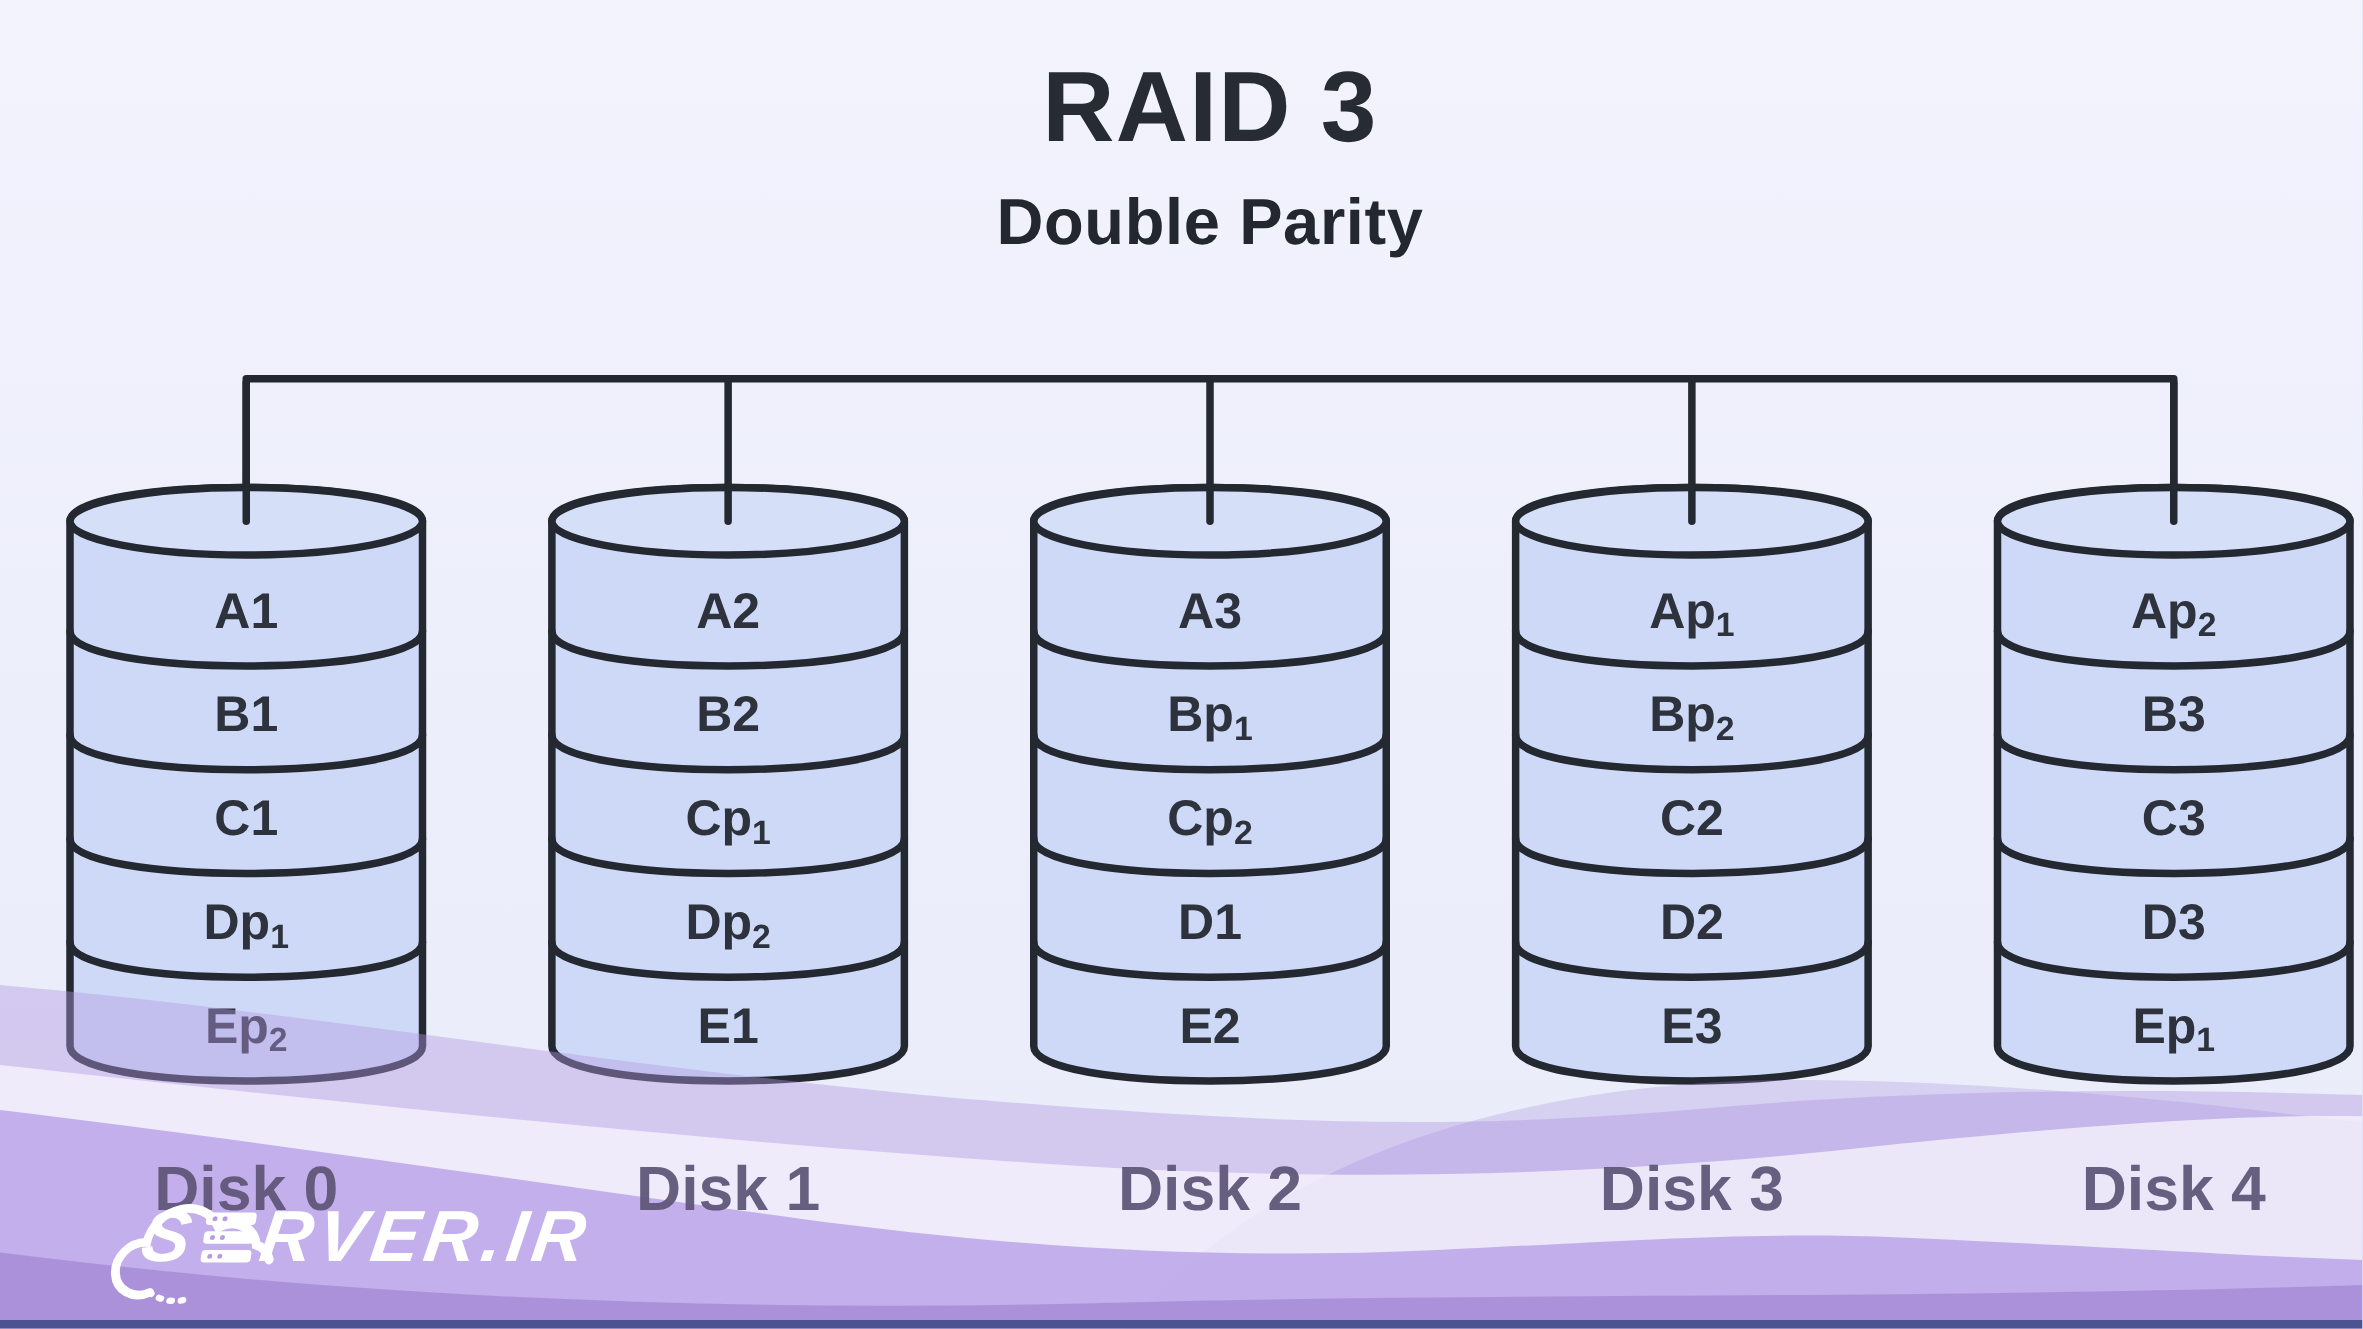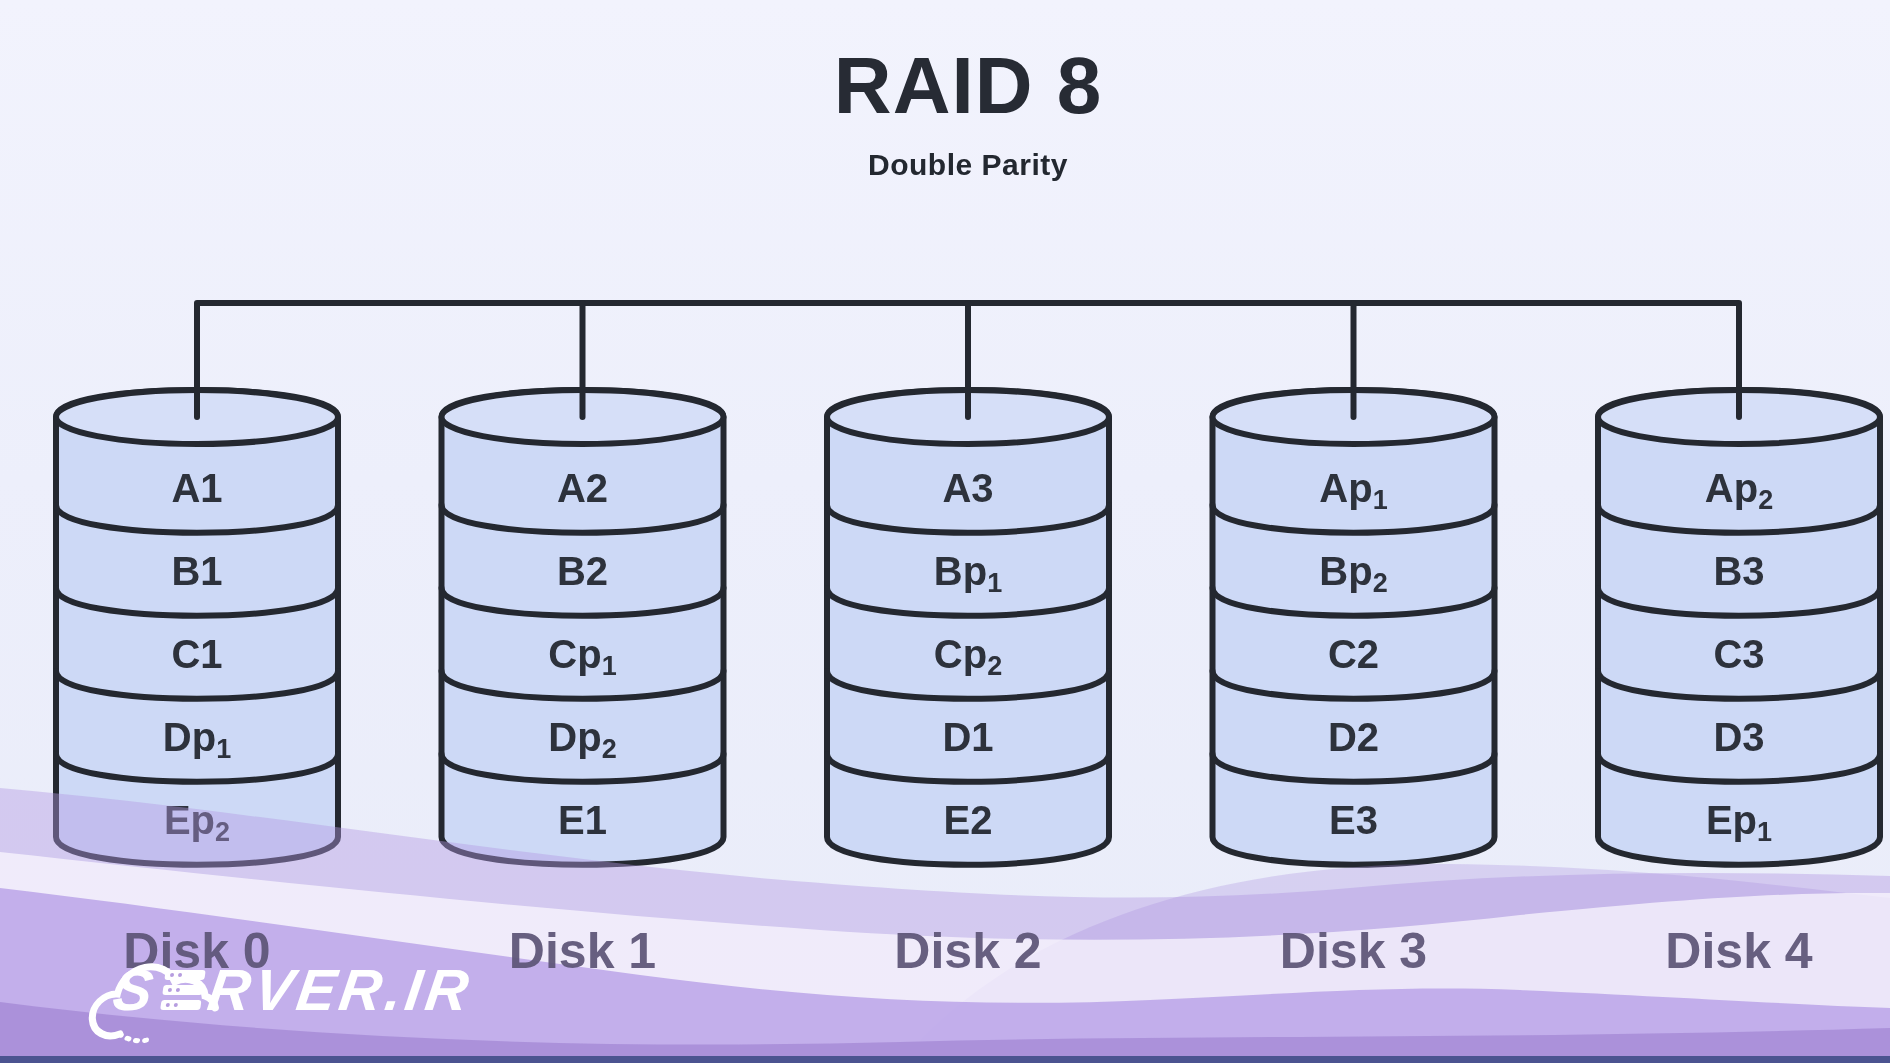--- a/index.html
+++ b/index.html
@@ -10,21 +10,21 @@
   }
   .stage svg{position:absolute;left:0;top:0;}
   .heading{
     position:absolute;left:968px;top:46px;transform:translateX(-50%);
     text-align:center;white-space:nowrap;
   }
   .title{
     font-size:80px;font-weight:700;color:#272b34;letter-spacing:1px;line-height:1.0;
   }
   .subtitle{
-    margin-top:22px;font-size:30px;font-weight:600;color:#232830;letter-spacing:0.5px;
+    margin-top:22px;font-size:52px;font-weight:600;color:#232830;letter-spacing:0.5px;
   }
   .logo{
     position:absolute;left:88px;top:956px;width:400px;height:72px;color:#ffffff;
   }
   .logo-inner{
     position:absolute;left:0;top:0;display:flex;align-items:center;
     transform:skewX(-8deg);
   }
   .logo-cloud{position:absolute;left:-14px;top:-12px;}
   .logo-s{
@@ -142,21 +142,21 @@
     <g id="disk-labels-layer">
         <text x="197" y="968" text-anchor="middle" font-family="&quot;Liberation Sans&quot;, sans-serif" font-size="50" font-weight="bold" fill="#5c5476" opacity="0.92">Disk 0</text>
         <text x="582.5" y="968" text-anchor="middle" font-family="&quot;Liberation Sans&quot;, sans-serif" font-size="50" font-weight="bold" fill="#5c5476" opacity="0.92">Disk 1</text>
         <text x="968" y="968" text-anchor="middle" font-family="&quot;Liberation Sans&quot;, sans-serif" font-size="50" font-weight="bold" fill="#5c5476" opacity="0.92">Disk 2</text>
         <text x="1353.5" y="968" text-anchor="middle" font-family="&quot;Liberation Sans&quot;, sans-serif" font-size="50" font-weight="bold" fill="#5c5476" opacity="0.92">Disk 3</text>
         <text x="1739" y="968" text-anchor="middle" font-family="&quot;Liberation Sans&quot;, sans-serif" font-size="50" font-weight="bold" fill="#5c5476" opacity="0.92">Disk 4</text>
       </g>
   </svg>
 
   <div class="heading">
-    <div class="title">RAID 8</div>
+    <div class="title">RAID 3</div>
     <div class="subtitle">Double Parity</div>
   </div>
 
   <div class="logo">
     <div class="logo-inner">
       <svg class="logo-cloud" width="150" height="96" viewBox="0 0 150 96">
         <path d="M38,78 A21,21 0 1 1 30,38 A30,30 0 0 1 86,26 A22,22 0 0 1 118,40 A18,18 0 0 1 130,52" fill="none" stroke="#ffffff" stroke-width="7" stroke-linecap="round"></path>
         <path d="M38,78 C46,84 58,86 66,84" fill="none" stroke="#ffffff" stroke-width="5" stroke-linecap="round" stroke-dasharray="2 7"></path>
       </svg>
       <span class="logo-s" id="logo-first">S</span>

